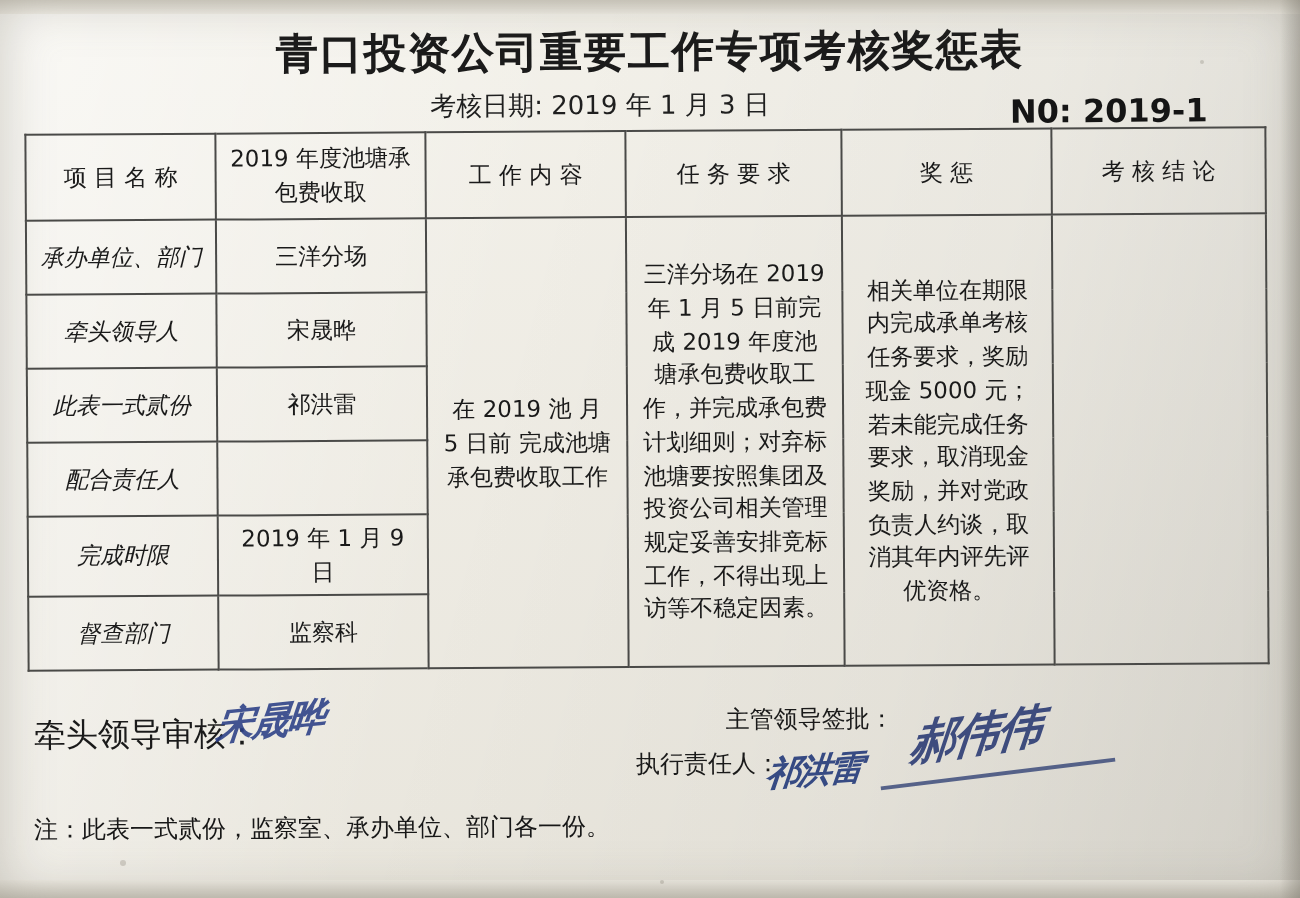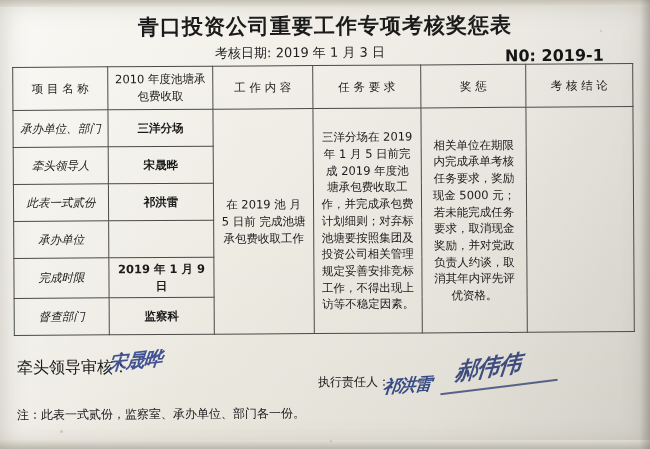--- a/index.html
+++ b/index.html
@@ -107,21 +107,20 @@
   .hdr td {
     height: 36px;
     font-size: 12px;
   }
   .lbl {
     height: 30px;
     font-style: italic;
   }
   .val {
     height: 30px;
-    font-weight: bold;
   }
   .bigcell {
     vertical-align: middle;
     text-align: left;
     padding: 6px 7px !important;
     font-size: 11.5px;
     line-height: 1.65;
   }
   .c-work { text-align: left; }
   .c-req  { text-align: left; }
@@ -223,21 +222,21 @@
         <col style="width:95px">
         <col style="width:105px">
         <col style="width:100px">
         <col style="width:108px">
         <col style="width:105px">
         <col style="width:107px">
       </colgroup>
       <tbody>
         <tr class="hdr">
           <td>项 目 名 称</td>
-          <td>2010 年度池塘承包费收取</td>
+          <td>2019 年度池塘承包费收取</td>
           <td>工 作 内 容</td>
           <td>任 务 要 求</td>
           <td>奖 惩</td>
           <td>考 核 结 论</td>
         </tr>
 
         <tr>
           <td class="lbl">承办单位、部门</td>
           <td class="val">三洋分场</td>
           <td class="bigcell c-work" rowspan="6">在 2019 池 月 5 日前 完成池塘承包费收取工作</td>
@@ -247,36 +246,37 @@
         </tr>
         <tr>
           <td class="lbl">牵头领导人</td>
           <td class="val">宋晟晔</td>
         </tr>
         <tr>
           <td class="lbl">此表一式贰份</td>
           <td class="val">祁洪雷</td>
         </tr>
         <tr>
-          <td class="lbl">承办单位</td>
+          <td class="lbl">配合责任人</td>
           <td class="val"></td>
         </tr>
         <tr>
           <td class="lbl">完成时限</td>
           <td class="val">2019 年 1 月 9 日</td>
         </tr>
         <tr>
           <td class="lbl">督查部门</td>
           <td class="val">监察科</td>
         </tr>
       </tbody>
     </table>
 
     <div class="sign-row">
       <div class="sign-left">牵头领导审核：</div>
+      <div class="sign-right">主管领导签批：</div>
       <div class="sign-right2">执行责任人：</div>
     </div>
 
     <div class="handwriting hw1">宋晟晔</div>
     <div class="handwriting hw2">祁洪雷</div>
     <div class="handwriting hw3">郝伟伟</div>
     <div class="hw-underline"></div>
 
     <div class="note">注：此表一式贰份，监察室、承办单位、部门各一份。</div>
   </div>

